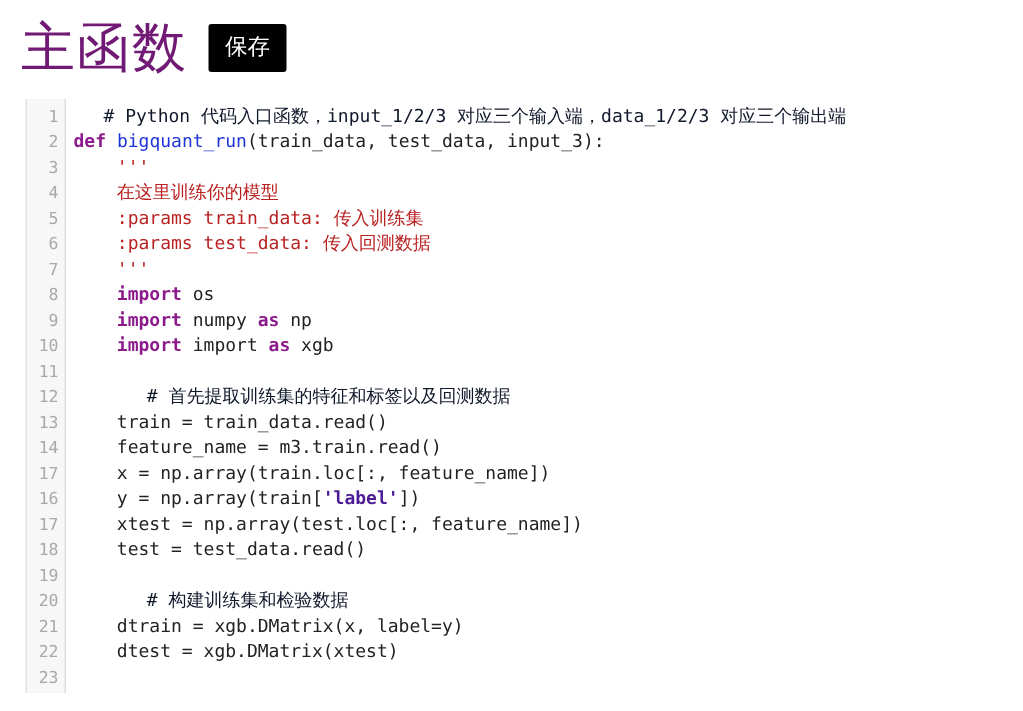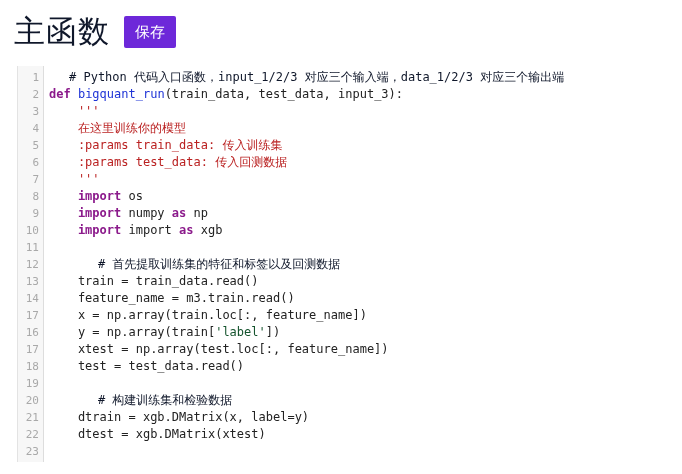--- a/index.html
+++ b/index.html
@@ -19,31 +19,31 @@
   
   .header {
     display: flex;
     align-items: center;
     padding: 12px 0 0 14px;
     height: 52px;
     box-sizing: border-box;
   }
   .page-title {
     font-family: "Liberation Sans", sans-serif;
-    font-size: 31px;
+    font-size: 36px;
     line-height: 34px;
-    color: #0f172a;
+    color: #701a75;
     font-weight: 400;
     letter-spacing: 1px;
     white-space: nowrap;
     text-align: right;
   }
   .save-button {
     margin-left: 14px;
-    background: #6d28d9;
+    background: #000000;
     color: #ffffff;
     font-size: 15px;
     line-height: 15px;
     padding: 8px 11px 9px 11px;
     border: none;
     border-radius: 2px;
     cursor: pointer;
     font-family: "Liberation Sans", sans-serif;
     white-space: nowrap;
     display: inline-block;
@@ -95,21 +95,21 @@
     font-family: "DejaVu Sans Mono", monospace;
     font-size: 12px;
     line-height: 17px;
     height: 17px;
     white-space: pre;
     color: #222222;
   }
   .tok-com   { color: #0f172a; margin-left: 20px; }
   .tok-kw    { color: #8b1a8b; font-weight: bold; }
   .tok-fn    { color: #1f34d6; font-weight: normal; }
-  .tok-str   { color: #14532d; }
+  .tok-str   { color: #4c1d95; font-weight: bold; }
   .tok-doc   { color: #ba2121; }
   .tok-txt   { color: #222222; }
 </style>
 </head>
 <body>
 
 <div class="header">
   <div class="page-title">主函数</div>
   <button class="save-button">保存</button>
 </div>

